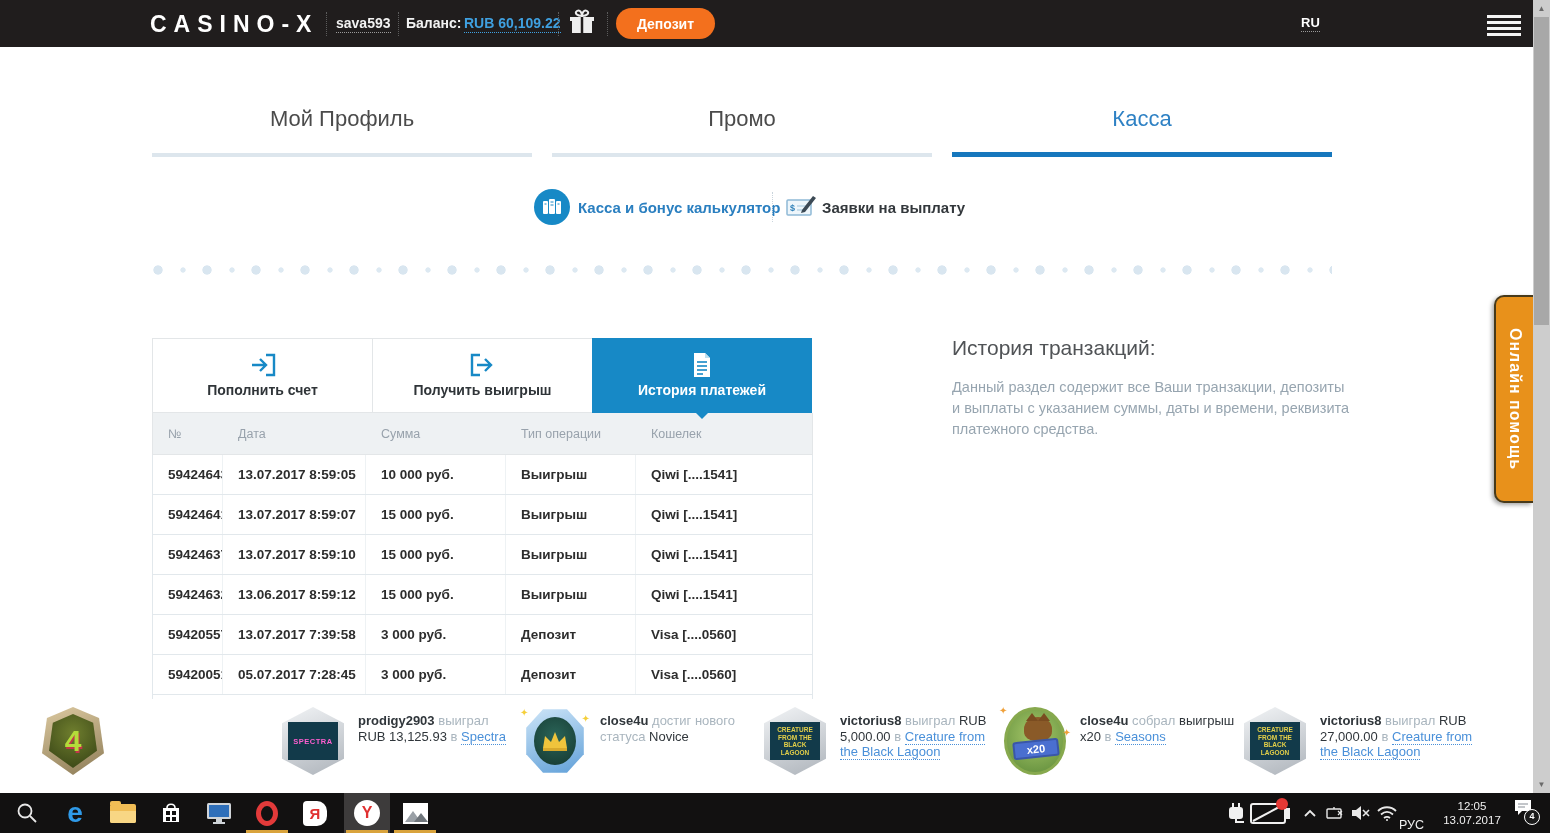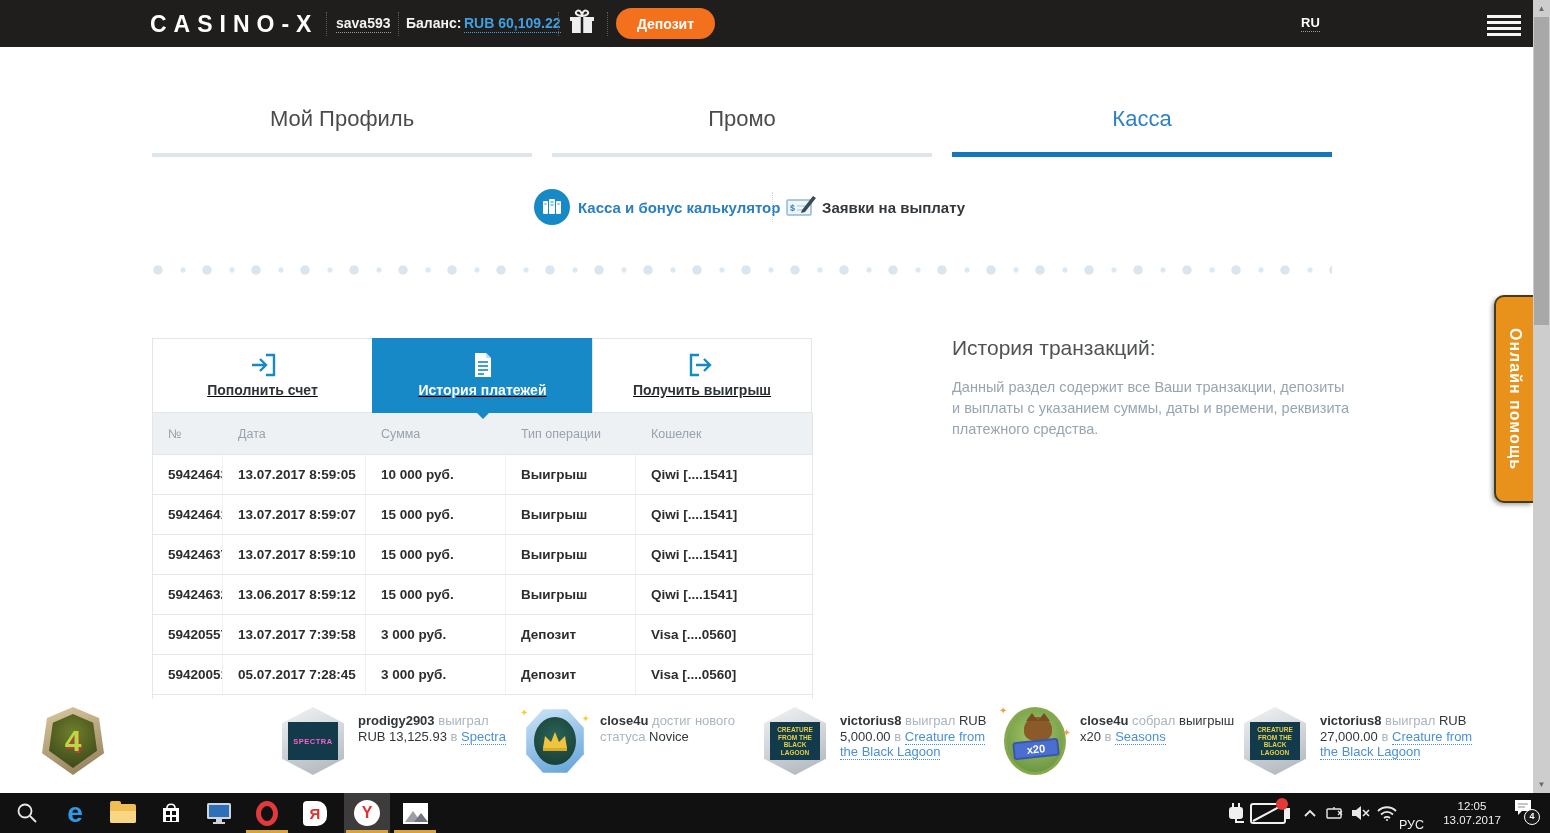--- a/index.html
+++ b/index.html
@@ -46,21 +46,21 @@
   .subnav-lbl2 { position:absolute; left:822px; top:199px; color:#33383c; font-size:15px; font-weight:700; cursor:pointer; }
 
   
   .dots { position:absolute; left:152px; top:264px; width:1180px; height:12px;
     background:
       radial-gradient(circle 4.4px at 6px 6px, #d9e6f0 4.3px, rgba(0,0,0,0) 5px) 0 0/49px 12px repeat-x,
       radial-gradient(circle 2.4px at 6px 6px, #dde9f2 2.3px, rgba(0,0,0,0) 3px) 25px 0/49px 12px repeat-x; }
 
   
   .panel { position:absolute; left:152px; top:338px; width:661px; }
-  .ptabs { display:flex; height:75px;text-decoration:underline; }
+  .ptabs { display:flex; height:75px; }
   .ptab { width:220px; height:75px; background:#fff; border:1px solid #e3e6e8; border-right:none;
     text-align:center; position:relative; cursor:pointer; }
   .ptab:last-child { border-right:1px solid #e3e6e8; }
   .ptab .ic { margin-top:12px; height:28px; }
   .ptab .lbl { font-size:14px; font-weight:700; color:#2f3438; margin-top:3px; }
   .ptab.active { background:#1789c6; border-color:#1789c6; }
   .ptab.active .lbl { color:#fff; }
   .ptab.active::after { content:""; position:absolute; left:50%; bottom:-7px; margin-left:-7px;
     border-left:7px solid rgba(0,0,0,0); border-right:7px solid rgba(0,0,0,0); border-top:7px solid #1789c6; z-index:5; }
   .thead { display:flex; height:42px; background:#eef1f3; border:1px solid #e3e6e8; border-top:none;
@@ -229,44 +229,44 @@
   <div class="ptabs">
     <div class="ptab">
       <div class="ic">
         <svg width="28" height="28" viewBox="0 0 28 28" fill="none" stroke="#1789c6" stroke-width="2.4">
           <path d="M3 14 h13 M11 8 l6 6 -6 6"></path>
             <path d="M17 4 h8 v20 h-8"></path>
         </svg>
       </div>
       <div class="lbl">Пополнить счет</div>
     </div>
+    <div class="ptab">
+      <div class="ic">
+        <svg width="28" height="28" viewBox="0 0 28 28" fill="none" stroke="#1789c6" stroke-width="2.4">
+          <path d="M11 4 h-8 v20 h8"></path>
+            <path d="M8 14 h14 M16 8 l6 6 -6 6"></path>
+        </svg>
+      </div>
+      <div class="lbl">Получить выигрыш</div>
+    </div>
     <div class="ptab active">
       <div class="ic">
         <svg width="24" height="28" viewBox="0 0 24 28">
           <path d="M4 2 h11 l5 5 v19 H4 Z" fill="#fff"></path>
           <path d="M15 2 l5 5 h-5 Z" fill="#bfe0f0"></path>
           <g stroke="#1789c6" stroke-width="1.6">
             <line x1="7" y1="11" x2="17" y2="11"></line>
               <line x1="7" y1="15" x2="17" y2="15"></line>
             <line x1="7" y1="19" x2="17" y2="19"></line>
               <line x1="7" y1="23" x2="13" y2="23"></line>
           </g>
         </svg>
       </div>
       <div class="lbl">История платежей</div>
     </div>
-    <div class="ptab">
-      <div class="ic">
-        <svg width="28" height="28" viewBox="0 0 28 28" fill="none" stroke="#1789c6" stroke-width="2.4">
-          <path d="M11 4 h-8 v20 h8"></path>
-            <path d="M8 14 h14 M16 8 l6 6 -6 6"></path>
-        </svg>
-      </div>
-      <div class="lbl">Получить выигрыш</div>
-    </div>
   </div>
 
   <div class="thead">
     <div class="cell c0">№</div>
     <div class="cell c1">Дата</div>
     <div class="cell c2">Сумма</div>
     <div class="cell c3">Тип операции</div>
     <div class="cell c4">Кошелек</div>
   </div>
 

